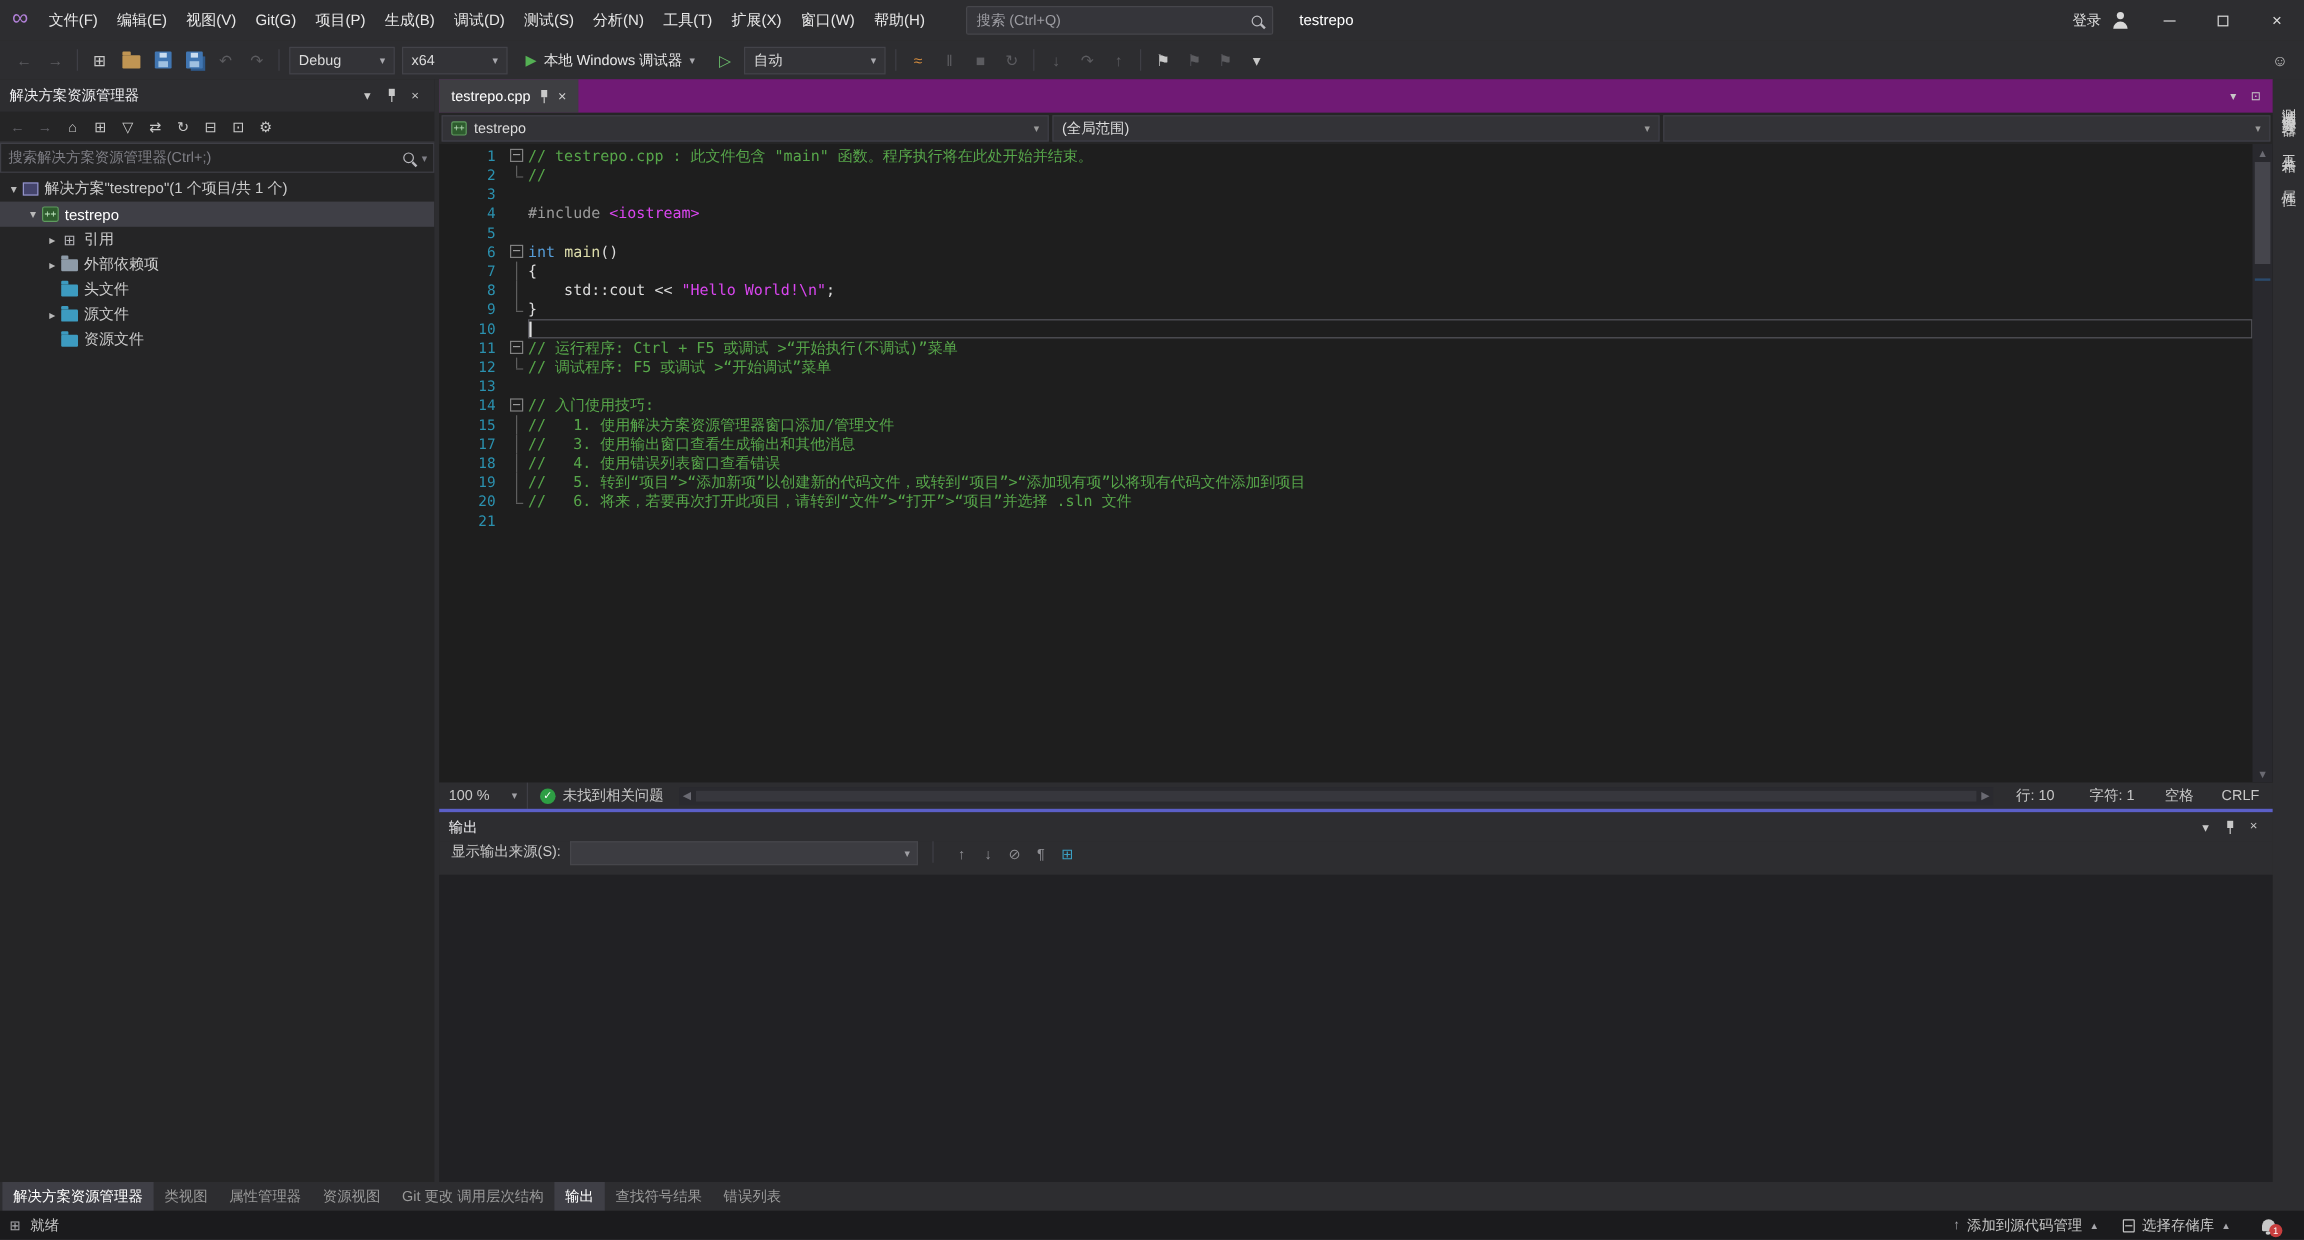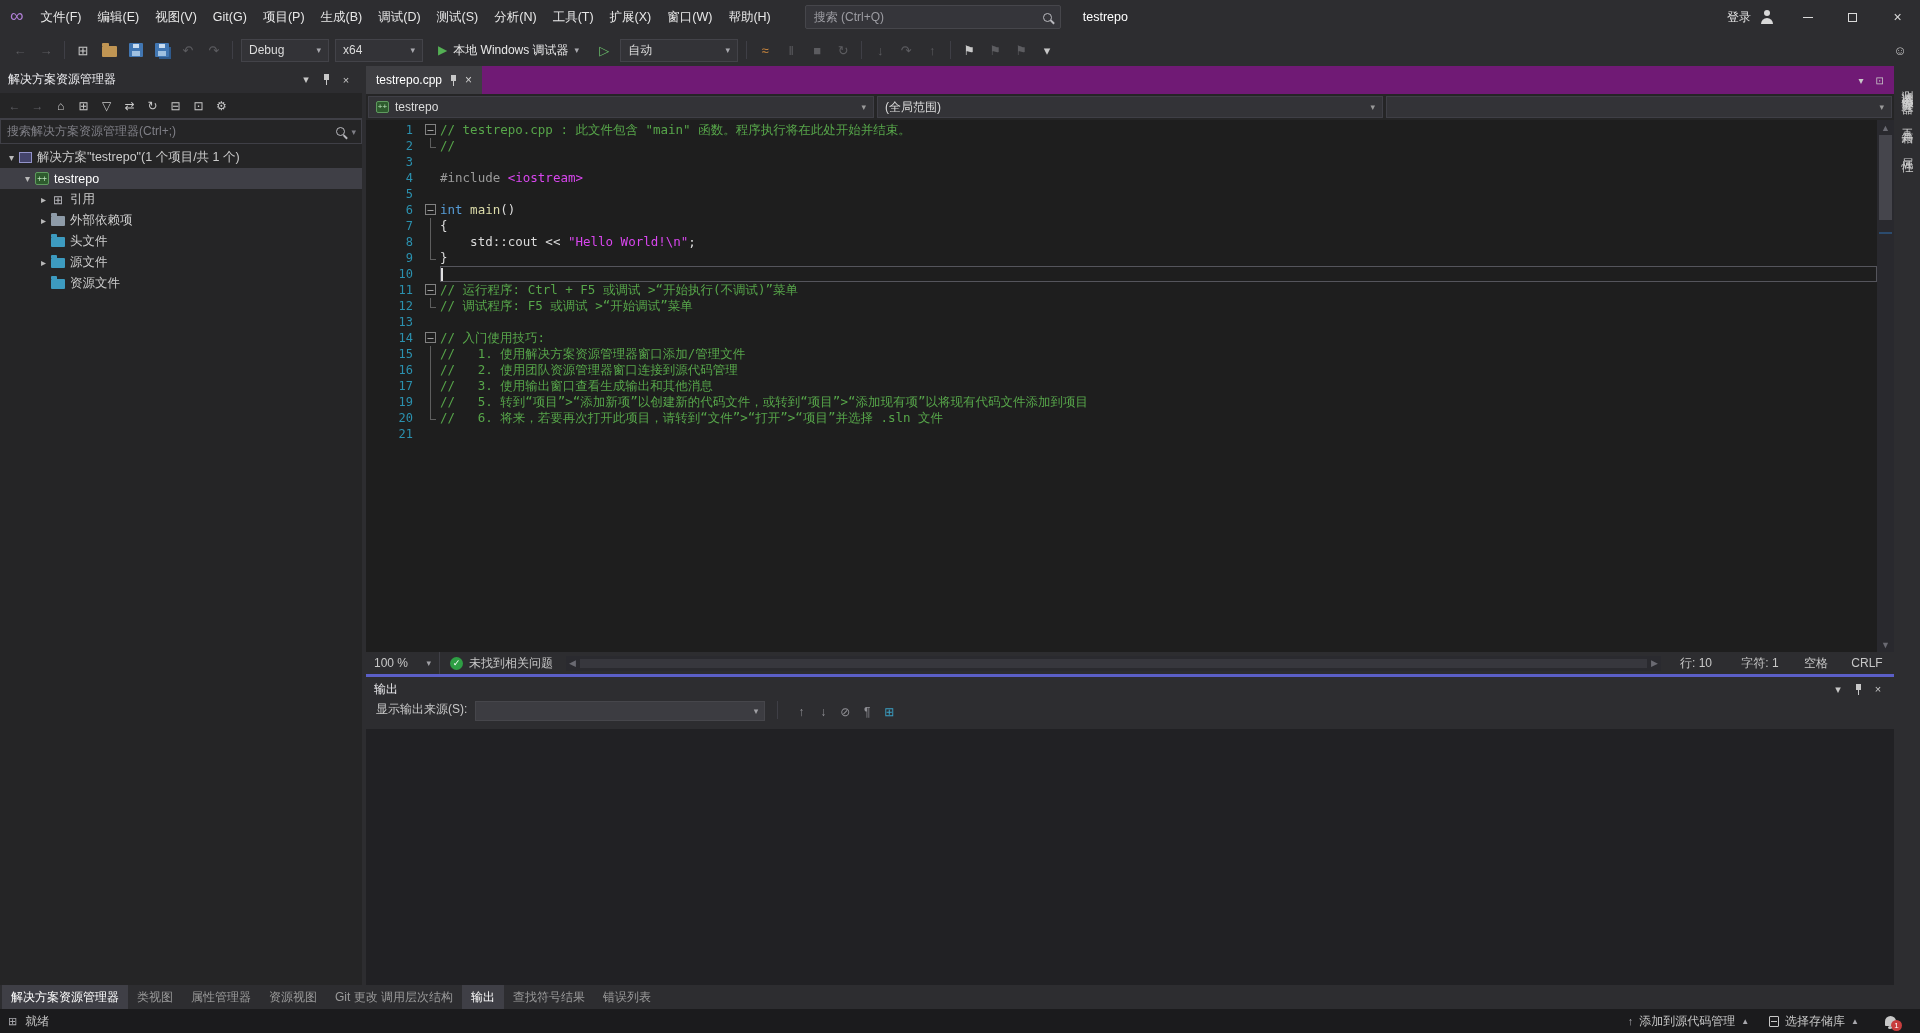--- a/index.html
+++ b/index.html
@@ -442,29 +442,29 @@
               <span class="lbody"><span class="tok tok-com">// 入门使用技巧: </span></span>
             </div>
             <div class="cl">
               <span class="bp"></span>
               <span class="ln">15</span>
               <span class="fm fmid"></span>
               <span class="lbody"><span class="tok tok-com">//   1. 使用解决方案资源管理器窗口添加/管理文件</span></span>
             </div>
             <div class="cl">
               <span class="bp"></span>
-              <span class="ln">16</span>
-              <span class="fm fmid"></span>
-              <span class="lbody"><span class="tok tok-com">//   2. 使用团队资源管理器窗口连接到源代码管理</span></span>
-            </div>
-            <div class="cl">
-              <span class="bp"></span>
               <span class="ln">17</span>
               <span class="fm fmid"></span>
               <span class="lbody"><span class="tok tok-com">//   3. 使用输出窗口查看生成输出和其他消息</span></span>
+            </div>
+            <div class="cl">
+              <span class="bp"></span>
+              <span class="ln">18</span>
+              <span class="fm fmid"></span>
+              <span class="lbody"><span class="tok tok-com">//   4. 使用错误列表窗口查看错误</span></span>
             </div>
             <div class="cl">
               <span class="bp"></span>
               <span class="ln">19</span>
               <span class="fm fmid"></span>
               <span class="lbody"><span class="tok tok-com">//   5. 转到“项目”&gt;“添加新项”以创建新的代码文件，或转到“项目”&gt;“添加现有项”以将现有代码文件添加到项目</span></span>
             </div>
             <div class="cl">
               <span class="bp"></span>
               <span class="ln">20</span>

